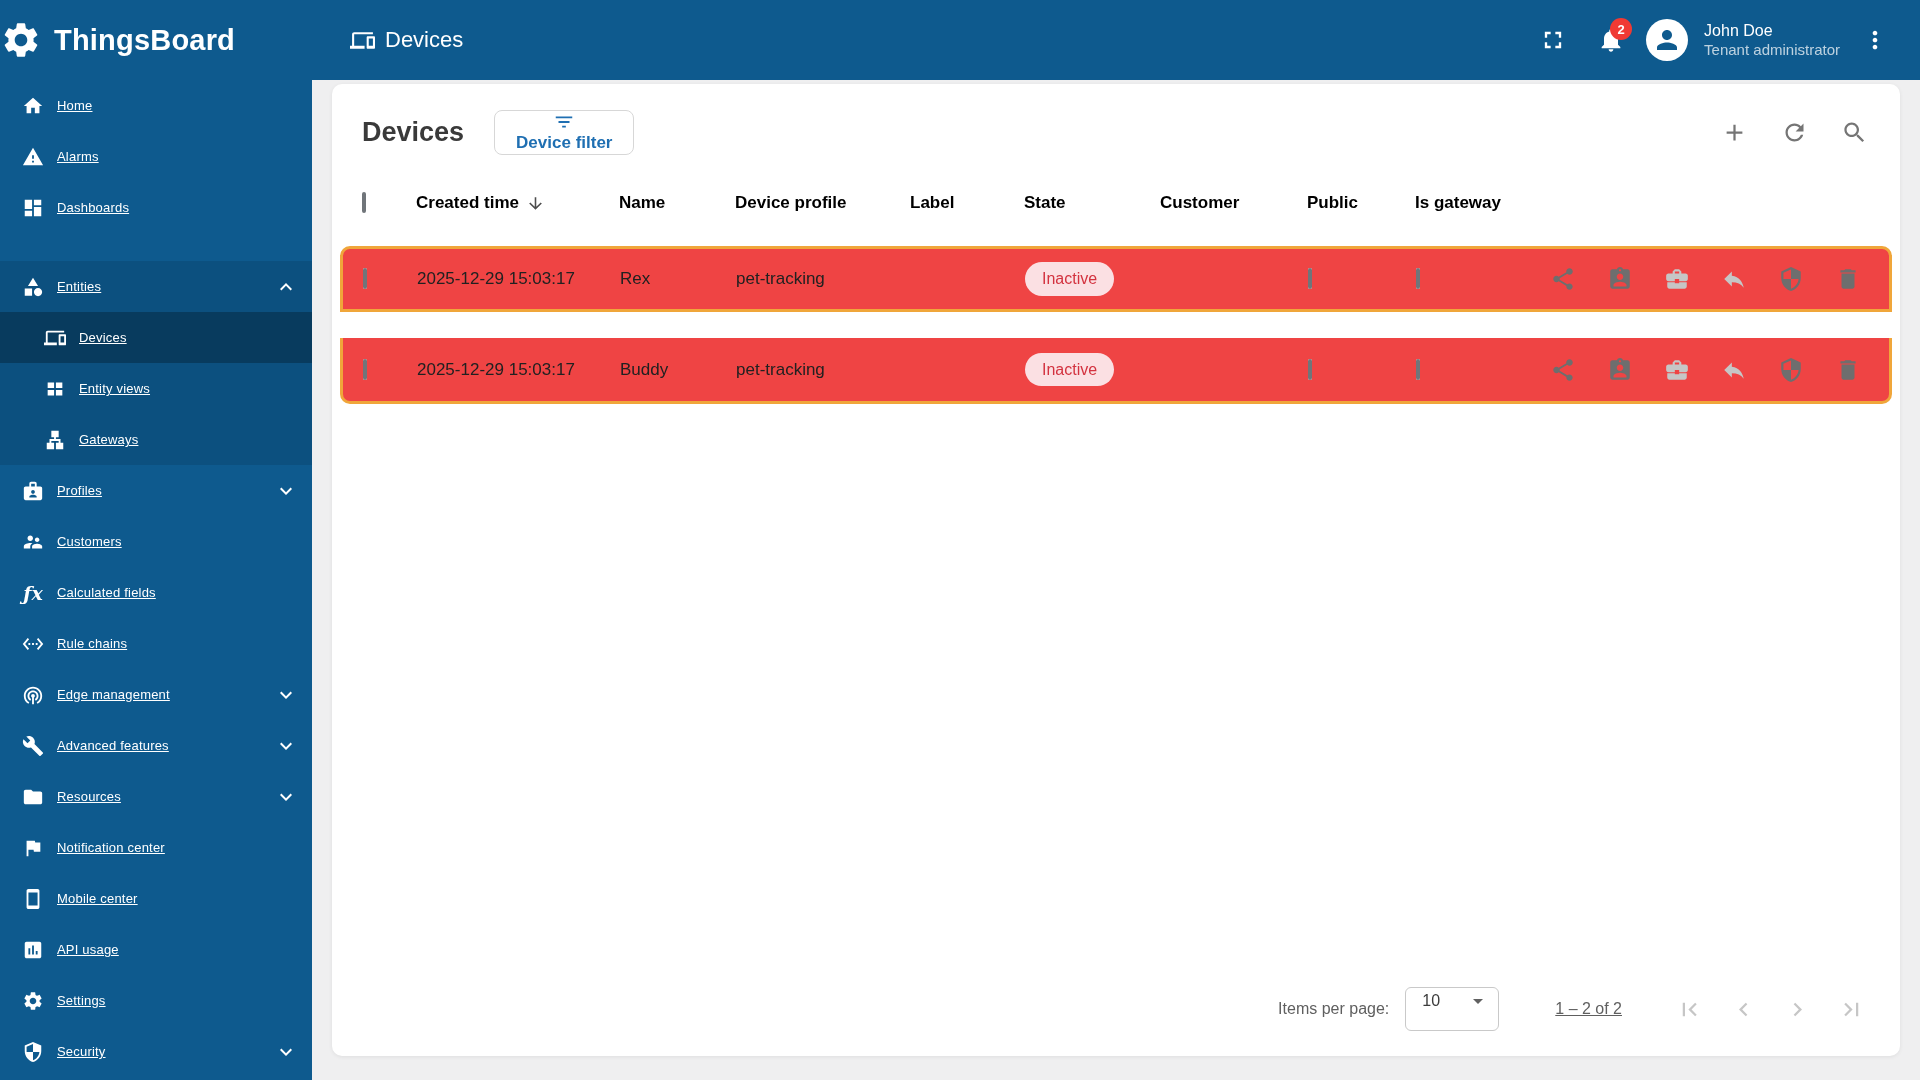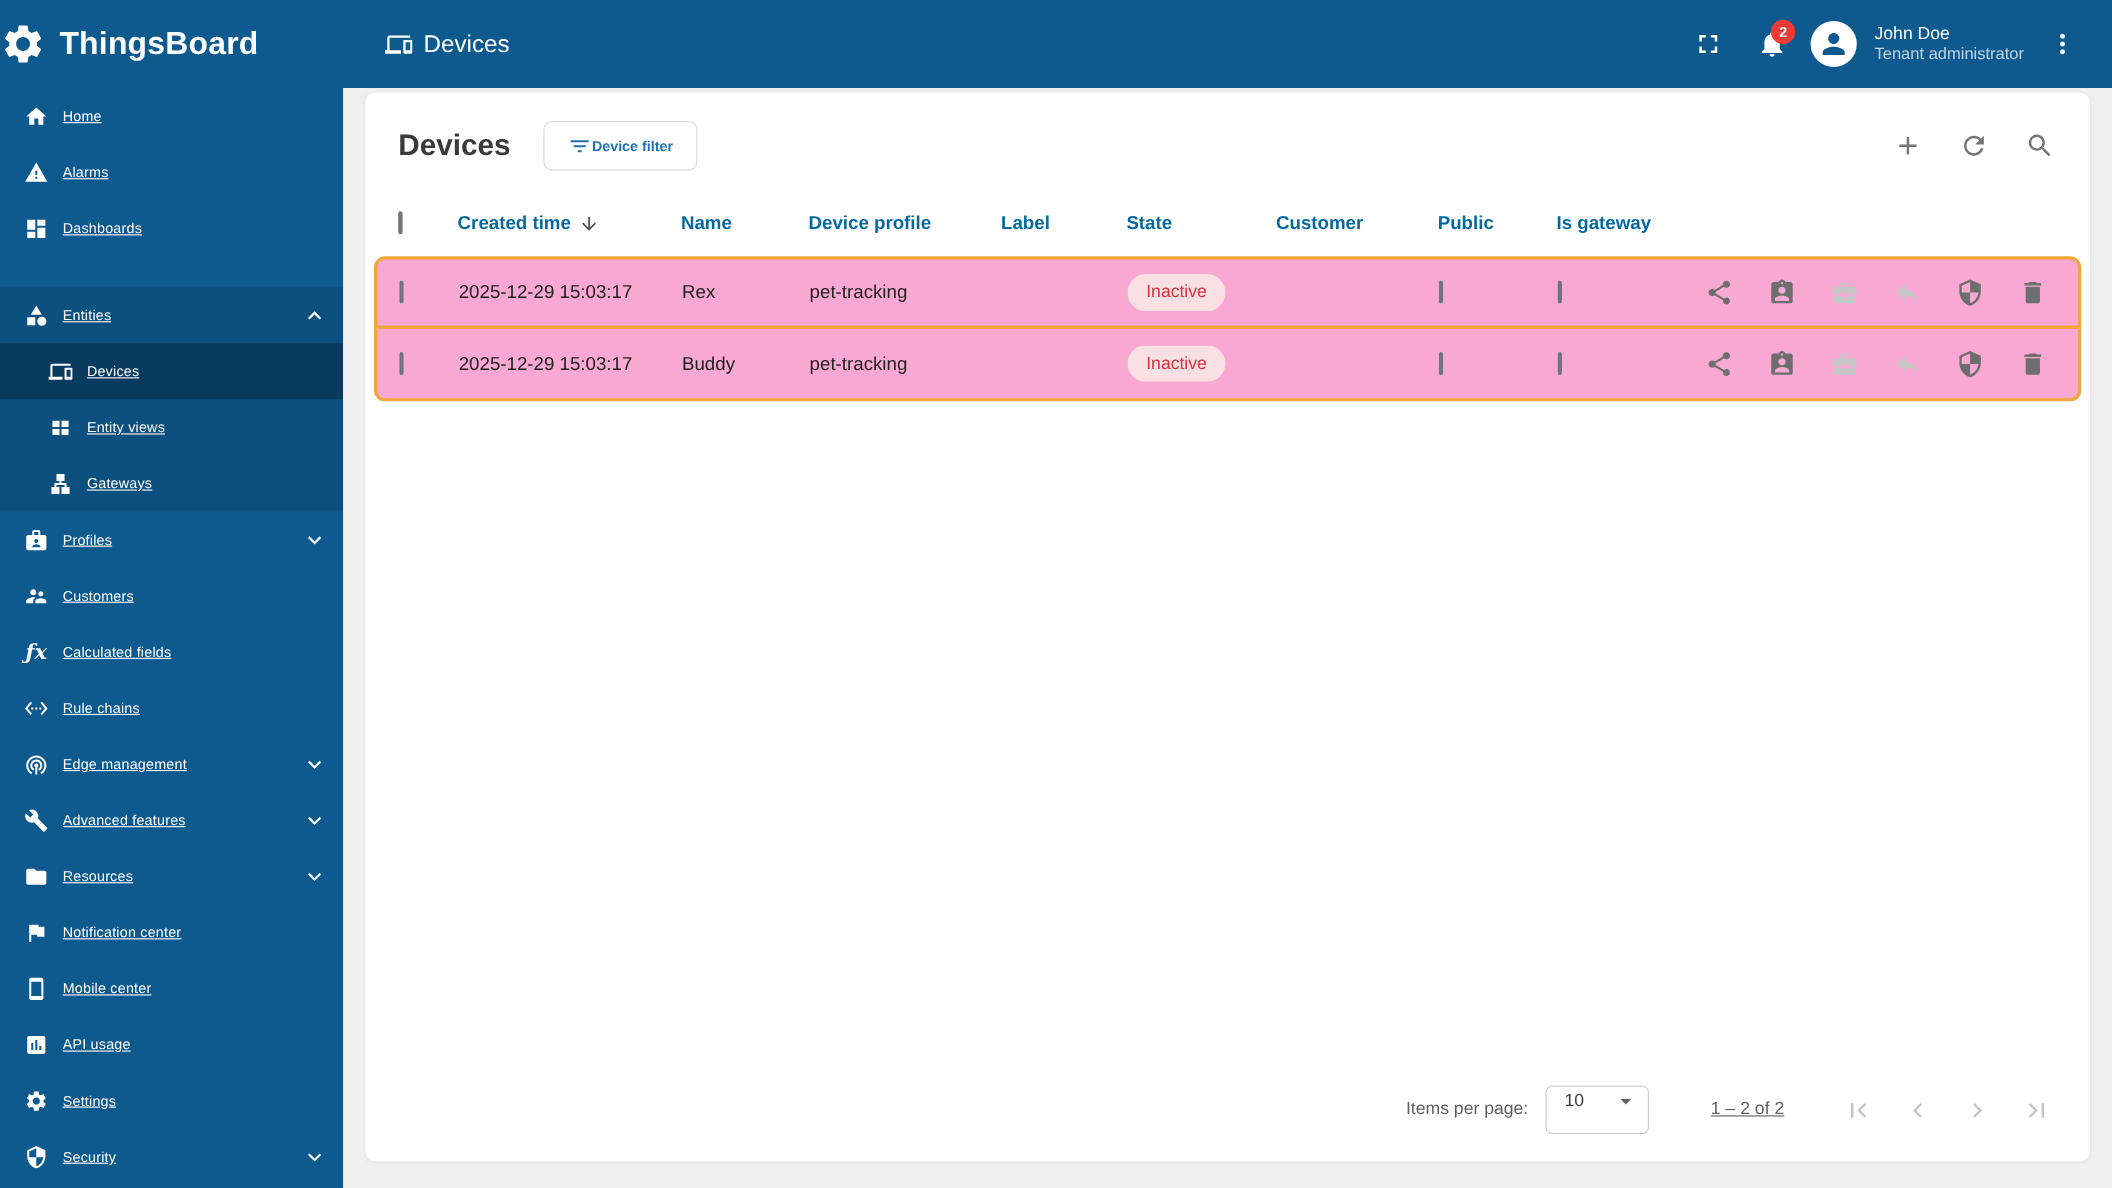--- a/index.html
+++ b/index.html
@@ -41,32 +41,32 @@
   .chev{margin-left:auto;width:24px;height:24px;flex:none;}
   .nav-group{background:rgba(0,0,0,.10);margin-top:28px;}
   .submenu .nav-item{padding-left:44px;}
   .submenu .nav-item.selected{background:rgba(0,0,0,.26);}
 
   
   main{flex:1;min-width:0;background:#efeff0;padding:4px 20px 24px;}
   .card{background:#fff;border-radius:10px;height:100%;display:flex;flex-direction:column;box-shadow:0 1px 4px rgba(0,0,0,.07);overflow:hidden;}
   .toolbar{display:flex;align-items:center;padding:26px 24px 18px 30px;}
   .page-title{font-size:27px;font-weight:600;color:#3a3a3a;}
-  .filter-btn{margin-left:30px;display:inline-flex;align-items:center;height:45px;padding:0 21px;border:1px solid #d7d7d7;border-radius:8px;background:#fff;color:var(--blue-accent);font-size:13px;font-weight:600;cursor:pointer;}
+  .filter-btn{margin-left:30px;display:inline-flex;align-items:center;height:45px;padding:0 21px;border:1px solid #d7d7d7;border-radius:8px;background:#fff;color:var(--blue-accent);font-size:17px;font-weight:600;cursor:pointer;flex-direction:column;}
   .filter-btn .i{width:22px;height:22px;}
   .toolbar-actions{margin-left:auto;display:flex;gap:16px;}
   .tool-btn{width:44px;height:44px;border:none;background:none;color:#757575;display:flex;align-items:center;justify-content:center;cursor:pointer;}
   .tool-btn .i{width:27px;height:27px;}
 
   .thead{display:grid;grid-template-columns:var(--cols);align-items:center;height:60px;padding:0 26px 0 30px;}
-  .th{font-size:17px;font-weight:700;color:#0369a1;display:flex;align-items:center;gap:7px;cursor:pointer;}
+  .th{font-size:17px;font-weight:700;color:#000000;display:flex;align-items:center;gap:7px;cursor:pointer;}
   .th .i{width:19px;height:19px;color:#4d4d4d;}
   .cb{width:22px;height:22px;border:2.5px solid #70757a;border-radius:3px;background:#fff;cursor:pointer;flex:none;}
 
-  .trow{display:grid;grid-template-columns:var(--cols);align-items:center;height:66px;margin:0 8px;padding:0 14px 0 20px;cursor:pointer;background:#f9a8d4;}
+  .trow{display:grid;grid-template-columns:var(--cols);align-items:center;height:66px;margin:13px 8px;padding:0 14px 0 20px;cursor:pointer;background:#ef4444;}
   .hl-first{border:3px solid var(--orange);border-radius:10px 10px 0 0;}
   .hl-last{border:3px solid var(--orange);border-top:none;border-radius:0 0 10px 10px;}
   .td{font-size:17px;color:#212121;white-space:nowrap;overflow:hidden;}
   .badge-inactive{display:inline-block;background:#fbe0e3;color:#d3323f;font-size:16px;font-weight:500;padding:8px 17px;border-radius:19px;line-height:1.1;}
   .actions{display:flex;align-items:center;gap:17px;}
   .act{width:40px;height:40px;border:none;background:none;color:#6e6e6e;display:flex;align-items:center;justify-content:center;cursor:pointer;padding:0;}
   .act .i{width:26px;height:26px;}
   .act.disabled{color:#c6c6c6;cursor:default;}
 
   .tbody-spacer{flex:1;}

